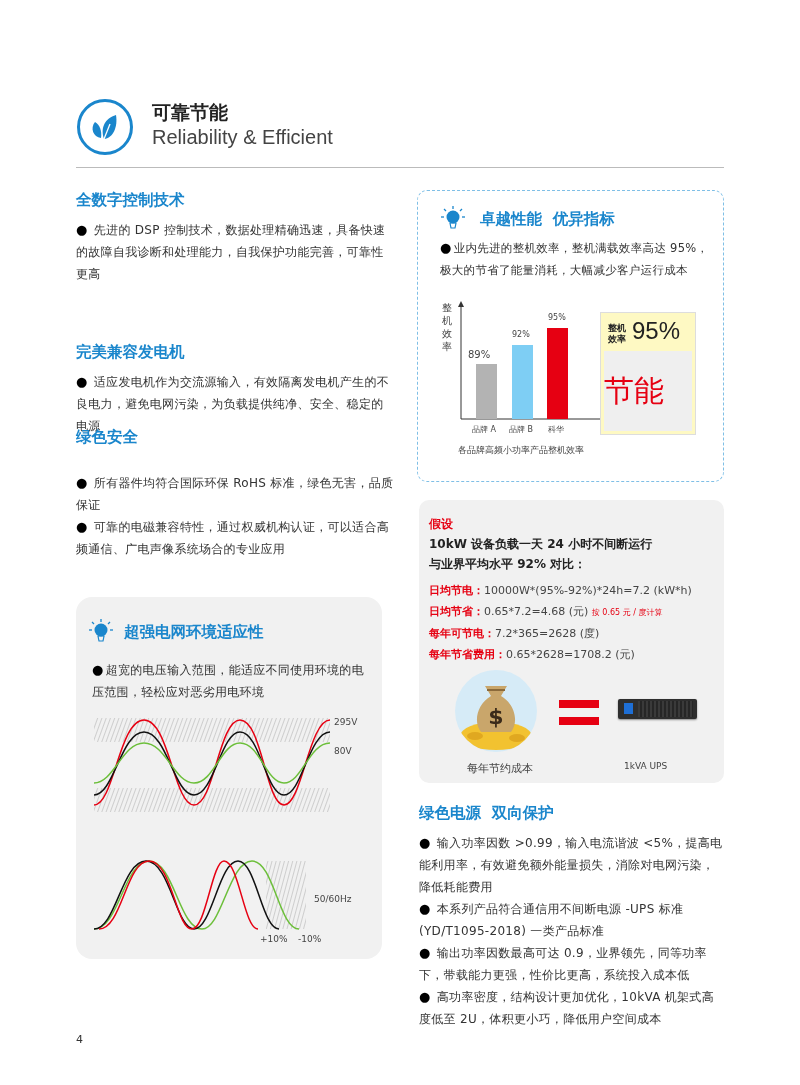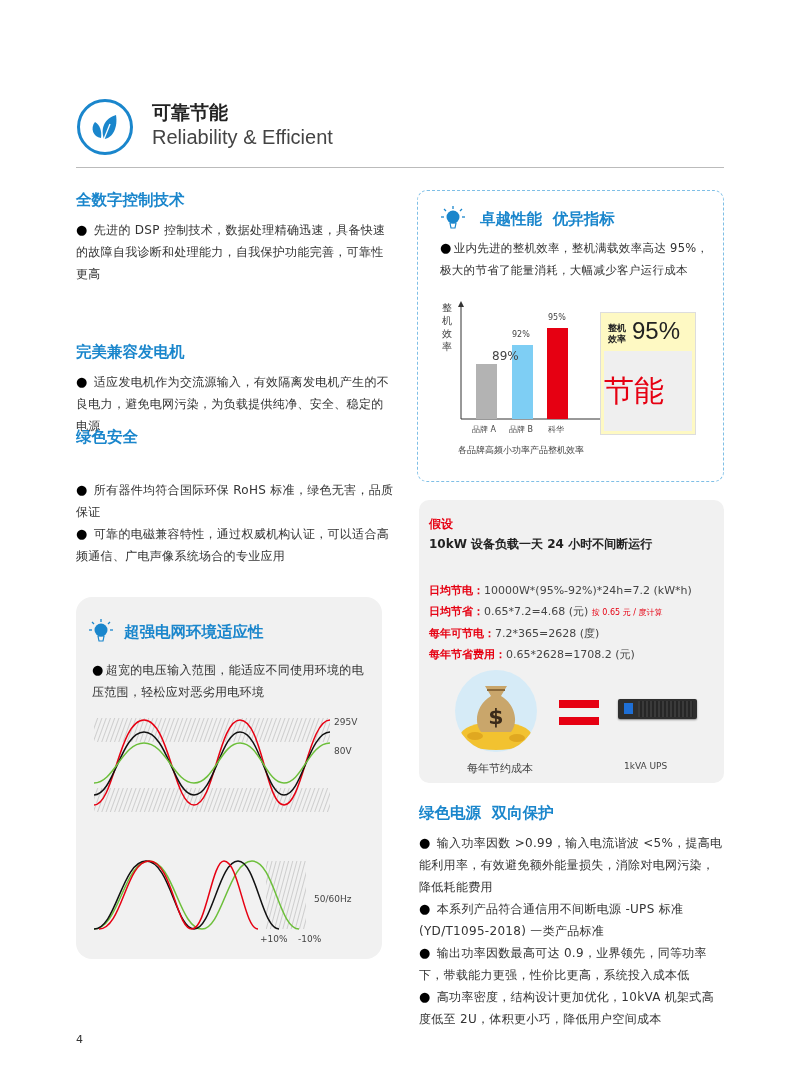--- a/index.html
+++ b/index.html
@@ -58,21 +58,21 @@
   <div class="para" style="margin-top:8px;"><span class="bullet">●</span> <span>先进的 DSP 控制技术，数据处理精确迅速，具备快速的故障自我诊断和处理能力，自我保护功能完善，可靠性更高</span></div>
 </div>
 
 <div class="abs left-col" style="top:342px;">
   <div class="sec-title">完美兼容发电机</div>
   <div class="para" style="margin-top:8px;"><span class="bullet">●</span> <span>适应发电机作为交流源输入，有效隔离发电机产生的不良电力，避免电网污染，为负载提供纯净、安全、稳定的电源</span></div>
 </div>
 
 <div class="abs left-col" style="top:427px;">
   <div class="sec-title">绿色安全</div>
-  <div class="para" style="margin-top:31px;"><span class="bullet">●</span> <span>所有器件均符合国际环保 RoHS 标准，绿色无害，品质保证</span></div>
+  <div class="para" style="margin-top:24px;"><span class="bullet">●</span> <span>所有器件均符合国际环保 RoHS 标准，绿色无害，品质保证</span></div>
   <div class="para"><span class="bullet">●</span> <span>可靠的电磁兼容特性，通过权威机构认证，可以适合高频通信、广电声像系统场合的专业应用</span></div>
 </div>
 
 <div class="abs grid-box">
   <div class="abs bulb" style="left:12px; top:21px;">
     <svg width="26" height="26" viewBox="0 0 26 26">
       <g stroke="#1a86cc" stroke-width="1.3">
         <line x1="13" y1="1" x2="13" y2="4"></line>
           <line x1="4" y1="4" x2="6" y2="6"></line>
           <line x1="22" y1="4" x2="20" y2="6"></line>
@@ -137,21 +137,21 @@
   <div class="abs" style="left:24px; top:110px; width:12px; font-size:10px; line-height:13px; color:#444;">整机效率</div>
   <svg class="abs" style="left:38px; top:110px;" width="150" height="120" viewBox="0 0 150 120">
     <line x1="5" y1="118" x2="5" y2="4" stroke="#333" stroke-width="1"></line>
     <polygon points="5,0 2,6 8,6" fill="#333"></polygon>
     <line x1="5" y1="118" x2="146" y2="118" stroke="#333" stroke-width="1"></line>
     <polygon points="150,118 144,115 144,121" fill="#333"></polygon>
     <rect x="20" y="63" width="21" height="55" fill="#b3b3b3"></rect>
     <rect x="56" y="44" width="21" height="74" fill="#7ecef4"></rect>
     <rect x="91" y="27" width="21" height="91" fill="#e60012"></rect>
   </svg>
-  <div class="abs" style="left:74px; top:158px; font-size:12px; color:#444;">89%</div>
+  <div class="abs" style="left:50px; top:158px; font-size:10px; color:#444;">89%</div>
   <div class="abs" style="left:94px; top:139px; font-size:8px; color:#444;">92%</div>
   <div class="abs" style="left:130px; top:122px; font-size:8px; color:#444;">95%</div>
   <div class="abs" style="left:54px; top:233px; font-size:8px; color:#444;">品牌 A</div>
   <div class="abs" style="left:91px; top:233px; font-size:8px; color:#444;">品牌 B</div>
   <div class="abs" style="left:130px; top:233px; font-size:8px; color:#444;">科华</div>
   <div class="abs" style="left:40px; top:253px; font-size:9px; color:#444;">各品牌高频小功率产品整机效率</div>
 
   <div class="abs" style="left:182px; top:121px; width:96px; height:123px; background:#fef9c3; border:1px solid #ddd;">
     <div class="abs" style="left:7px; top:10px; font-size:9px; line-height:11px; font-weight:bold; color:#222;">
       <div>整机</div>
@@ -161,20 +161,21 @@
     <div class="abs" style="left:3px; top:38px; width:88px; height:80px; background:#efefef; display:flex; align-items:center; justify-content:flex-start;">
       <span style="font-size:30px; color:#e60012;">节能</span>
     </div>
   </div>
 </div>
 
 <div class="abs calc-box">
   <div class="abs red" style="left:10px; top:16px; font-size:12px; font-weight:bold;">假设</div>
   <div class="abs" style="left:10px; top:34px; font-size:12px; font-weight:bold; color:#222; line-height:20px;">
     <div>10kW 设备负载一天 24 小时不间断运行</div>
+    <div>与业界平均水平 92% 对比：</div>
   </div>
   <div class="abs" style="left:10px; top:80px; width:290px;">
     <div class="calc-line"><span class="lbl">日均节电：</span><span>10000W*(95%-92%)*24h=7.2 (kW*h)</span></div>
     <div class="calc-line"><span class="lbl">日均节省：</span><span>0.65*7.2=4.68 (元)</span> <span class="note">按 0.65 元 / 度计算</span></div>
     <div class="calc-line"><span class="lbl">每年可节电：</span><span>7.2*365=2628 (度)</span></div>
     <div class="calc-line"><span class="lbl">每年节省费用：</span><span>0.65*2628=1708.2 (元)</span></div>
   </div>
 
   <div class="abs" style="left:36px; top:170px; width:82px; height:82px; border-radius:50%; background:#d6ebf7; overflow:hidden;">
     <svg width="82" height="82" viewBox="0 0 82 82">

